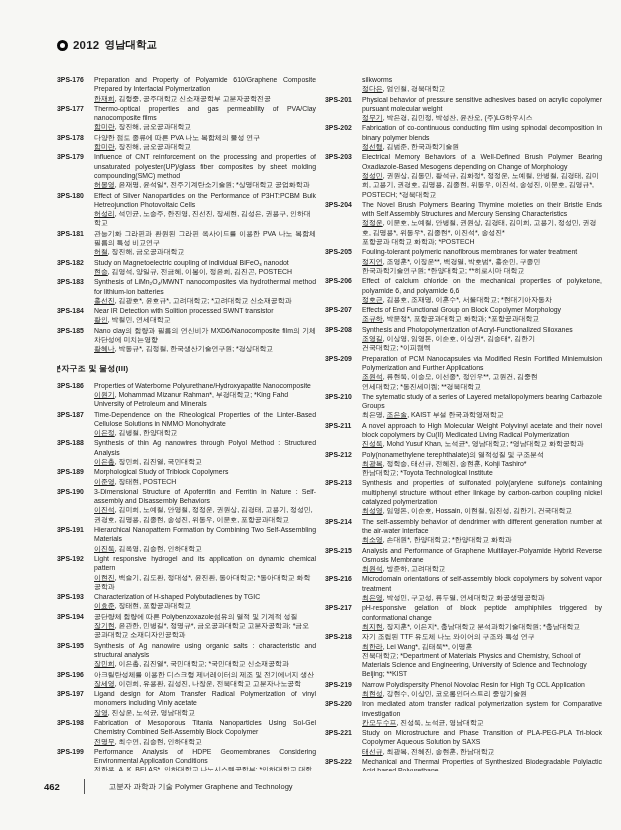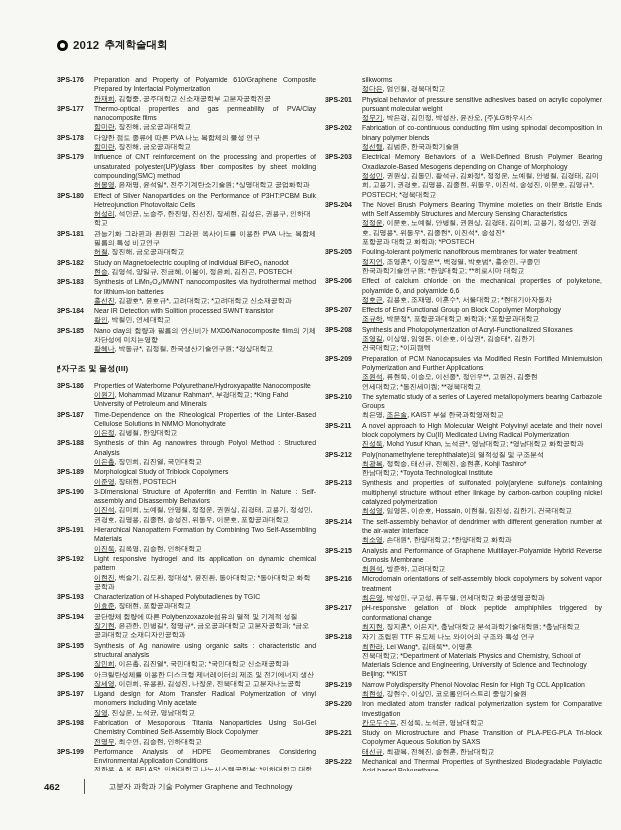--- a/index.html
+++ b/index.html
@@ -37,21 +37,21 @@
   .footer-text{font-size:7.5px;}
 </style>
 </head>
 <body>
 
 <div class="page">
 
   <div class="header">
     <span class="logo"></span>
     <span class="header-year">2012</span>
-    <span class="header-title">추계학술대회</span>
+    <span class="header-title">영남대학교</span>
   </div>
 
   <div class="columns">
     <div class="col col-left">
         <div class="entry">
           <span class="code">3PS-176</span>
           <span class="body">
             <span class="title">Preparation and Property of Polyamide 610/Graphene Composite Prepared by Interfacial Polymerization</span>
             <span class="authors"><span class="lead">한재희</span><span>, 김형중, 공주대학교 신소재공학부 고분자공학전공</span></span>
           </span>

